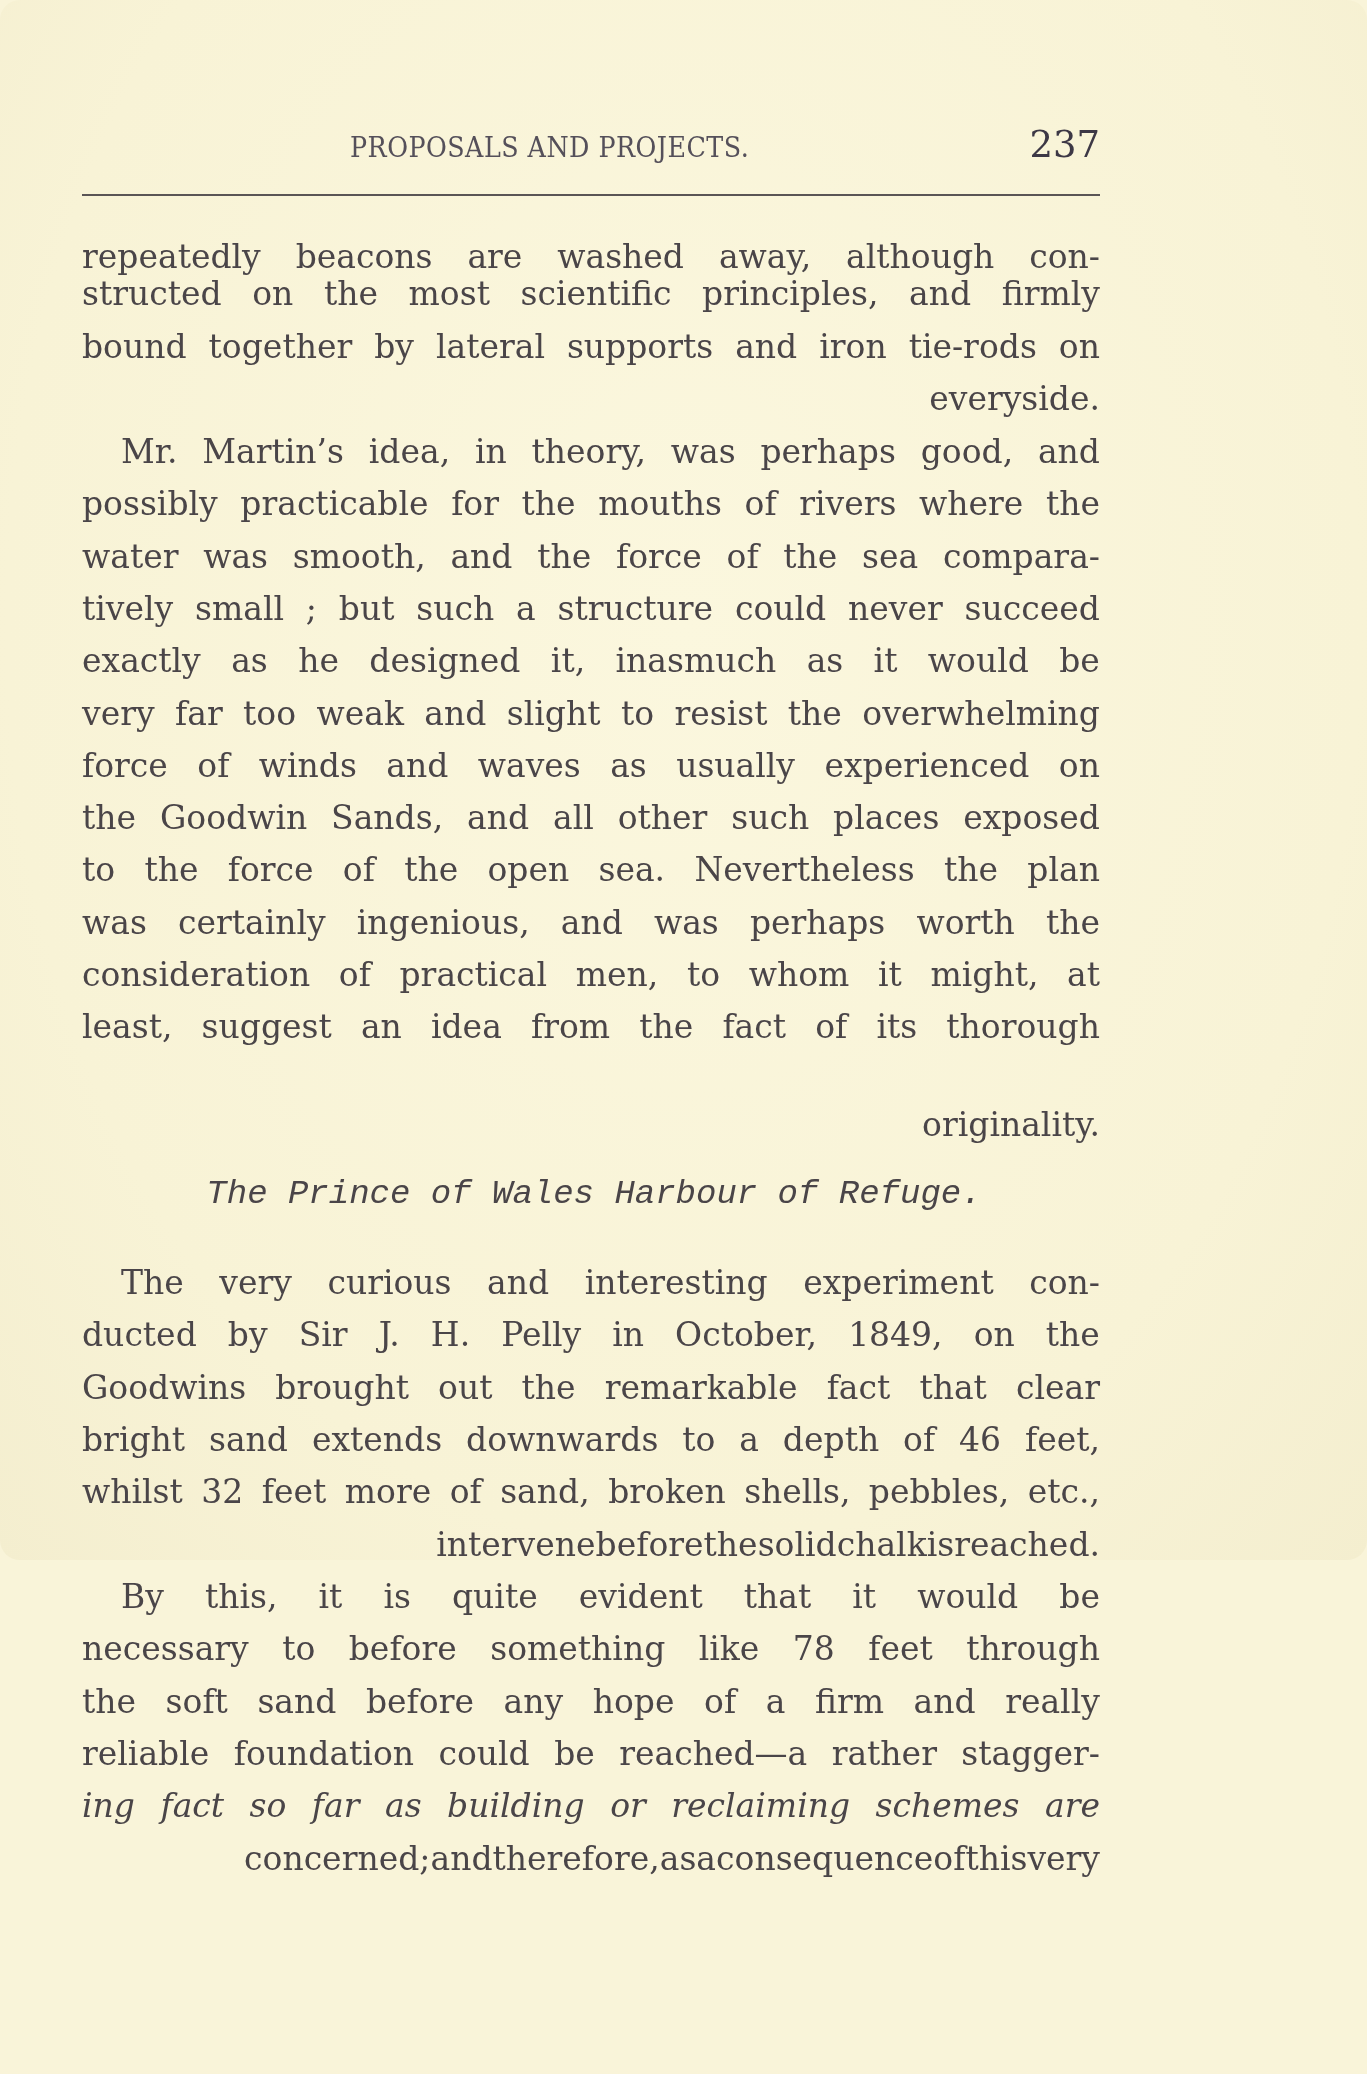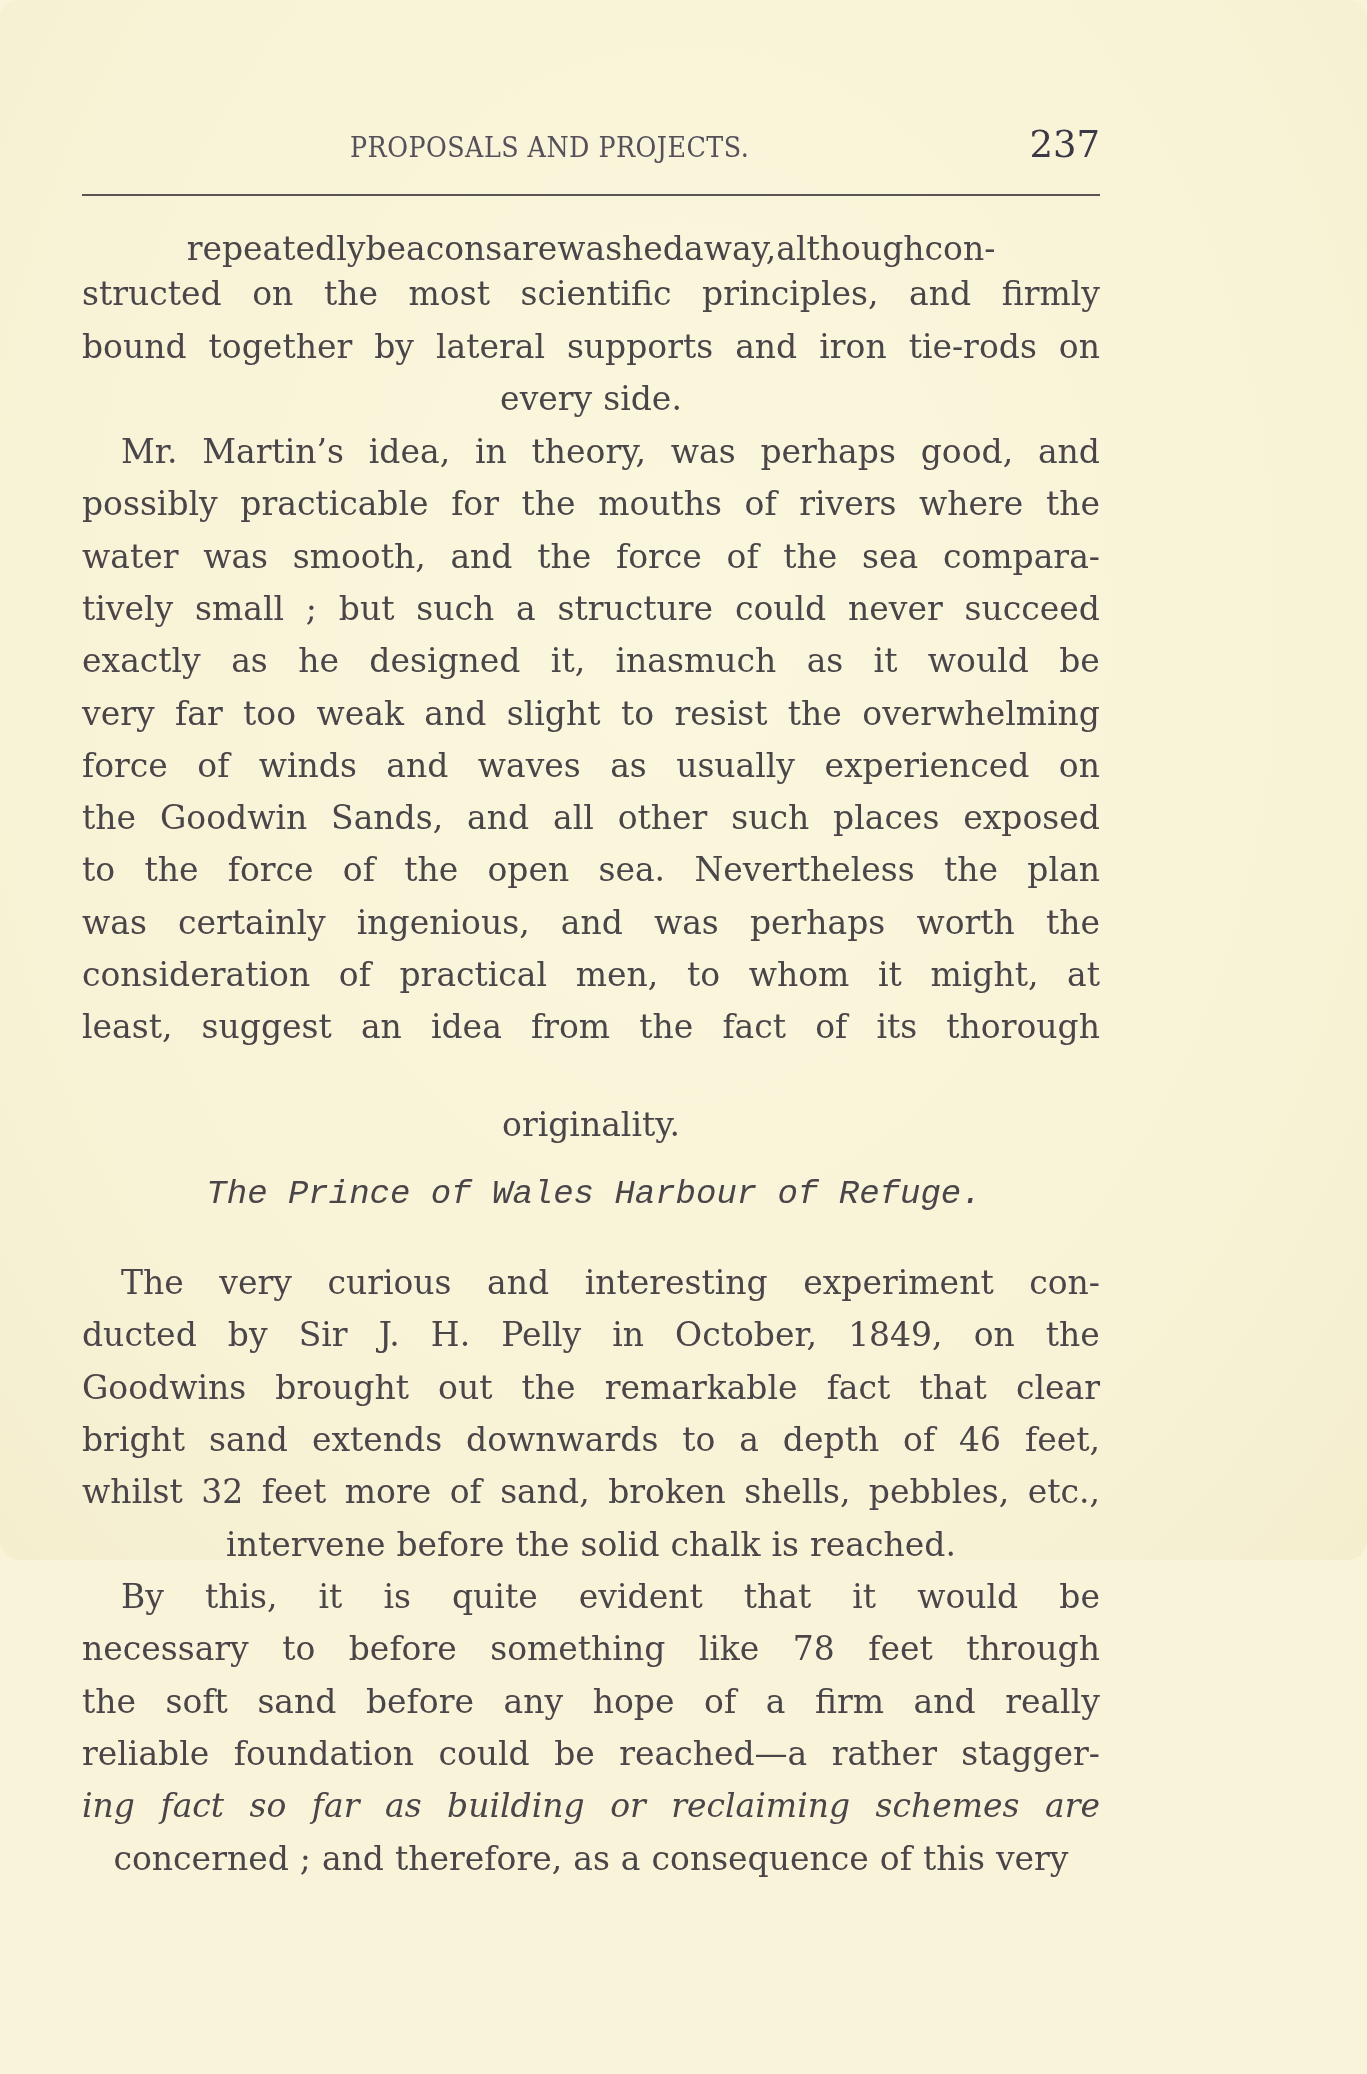--- a/index.html
+++ b/index.html
@@ -64,21 +64,21 @@
       left: 82px;
       width: 1018px;
       font-size: 33px;
       line-height: 40px;
       white-space: nowrap;
       display: flex;
       justify-content: space-between;
       color: #4a4548;
     }
     .line.indent { left: 121px; width: 979px; }
-    .line.last { justify-content: center; gap: 11px; }
+    .line.last { justify-content: flex-end; }
     .w { display: inline-block; }
     .section-heading {
       position: absolute;
       left: 80px;
       width: 1020px;
       text-align: center;
       top: 1172px;
       font-size: 34px;
       line-height: 44px;
       font-style: italic;
@@ -93,21 +93,21 @@
 
 <div class="page">
   <div class="running-head">
     <span class="running-title">PROPOSALS AND PROJECTS.</span>
     <span class="page-number">237</span>
   </div>
   <div class="head-rule"></div>
 
   <div id="body-text">
       <div>
-        <div class="line" style="top: 229px; justify-content: center;">
+        <div class="line" style="top: 237px;">
           <span class="w">repeatedly</span>
           <span class="w">beacons</span>
           <span class="w">are</span>
           <span class="w">washed</span>
           <span class="w">away,</span>
           <span class="w">although</span>
           <span class="w">con-</span>
         </div>
         <div class="line" style="top: 274.3px;">
           <span class="w">structed</span>

